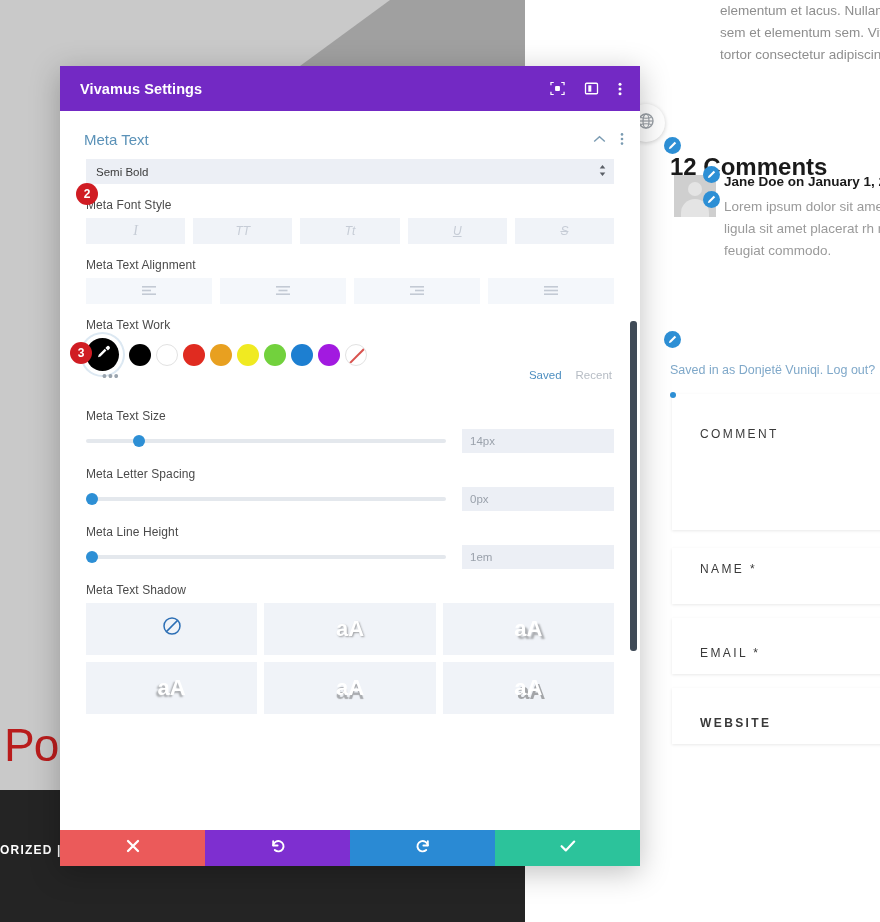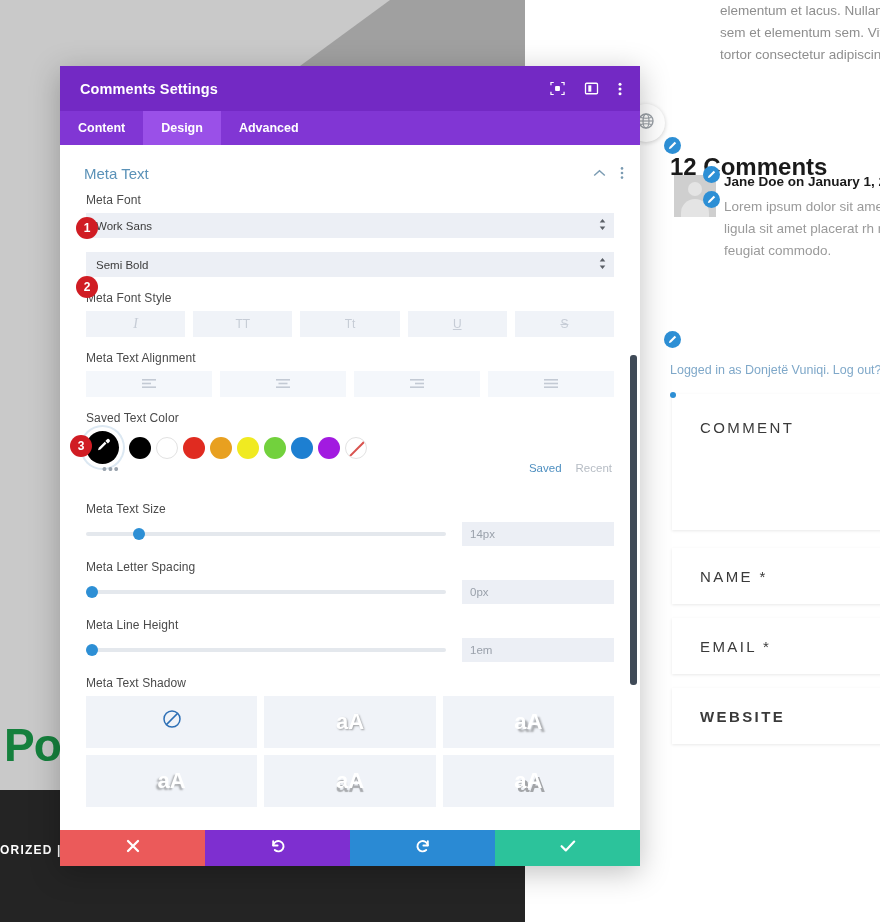--- a/index.html
+++ b/index.html
@@ -20,21 +20,21 @@
     position: absolute; left: 300px; top: 0; width: 225px; height: 66px;
     background: #a0a0a0;
     clip-path: polygon(40% 0, 100% 0, 100% 100%, 0 100%);
   }
   .bg-dark-bottom {
     position: absolute; left: 0; top: 790px; width: 525px; height: 132px;
     background: #242424;
   }
   .bg-dark-title {
     position: absolute; left: 4px; top: 722px;
-    font-size: 46px; font-weight: bold; color: #15803d;
+    font-size: 46px; font-weight: normal; color: #b91c1c;
     letter-spacing: -1px; line-height: 1;
   }
   .bg-dark-meta {
     position: absolute; left: 0px; top: 843px;
     font-size: 12px; font-weight: bold; color: #ffffff;
     letter-spacing: 1.2px;
   }
 
   
   .site-col {
@@ -83,22 +83,23 @@
   .logged-in {
     position: absolute; left: 10px; top: 363px;
     font-size: 12.5px; color: #7fa8c9; white-space: nowrap;
   }
   .fieldbox {
     position: absolute; left: 12px; background: #ffffff;
     box-shadow: 0 1px 3px rgba(0,0,0,.09);
     width: 300px;
   }
   .fieldbox .flabel {
-    position: absolute; left: 28px; font-size: 15px; letter-spacing: 2.4px;
+    position: absolute; left: 28px; font-size: 12px; letter-spacing: 2.4px;
     color: #3a3a3a;
+    margin-top: 8px;
   }
   .dot-blue {
     position: absolute; width: 6px; height: 6px; border-radius: 50%;
     background: #2d8fd5;
   }
 
   
   .edit-badge {
     position: absolute; width: 17px; height: 17px; border-radius: 50%;
     background: #2d8fd5; display: flex; align-items: center; justify-content: center;
@@ -157,21 +158,21 @@
   .badge-num {
     position: absolute; width: 22px; height: 22px; border-radius: 50%;
     background: #d01c23; color: #fff; font-size: 12px; font-weight: bold;
     display: flex; align-items: center; justify-content: center; z-index: 4;
   }
 
   .btn-row { display: flex; gap: 8px; }
   .opt-btn {
     flex: 1; height: 26px; background: #f0f3f8; display: flex;
     align-items: center; justify-content: center; color: #c6ccd6;
-    font-size: 12px; cursor: pointer;
+    font-size: 12px; cursor: pointer; font-style: italic;
   }
   .opt-btn.italic { font-style: italic; font-family: "Liberation Serif", serif; font-size: 14px; }
   .opt-btn.under { text-decoration: underline; }
   .opt-btn.strike { text-decoration: line-through; }
 
   .align-row { display: flex; gap: 8px; }
   .align-btn {
     flex: 1; height: 26px; background: #f4f7fb; display: flex; align-items: center;
     justify-content: center; cursor: pointer;
   }
@@ -265,27 +266,27 @@
   <div class="bg-dark-meta">ORIZED |</div>
 
   <div class="site-col">
     <div class="para">elementum et lacus. Nullam v euismod, sem et elementum sem. Vivamus suscipit tortor consectetur adipiscing elit.</div>
 
     <div class="comments-h">12 Comments</div>
     <div class="avatar"></div>
     <div class="cmt-author">Jane Doe on January 1, 2019 at</div>
     <div class="cmt-body">Lorem ipsum dolor sit amet, cons fringilla, ligula sit amet placerat rh non eros feugiat commodo.</div>
 
-    <div class="logged-in">Logged in as Donjetë Vuniqi. Log out?</div>
+    <div class="logged-in">Saved in as Donjetë Vuniqi. Log out?</div>
 
     <div class="fieldbox" style="top:394px;height:136px;">
       <div class="flabel" style="top:25px;">COMMENT</div>
     </div>
     <div class="fieldbox" style="top:548px;height:56px;">
-      <div class="flabel" style="top:20px;">NAME *</div>
+      <div class="flabel" style="top:6px;">NAME *</div>
     </div>
     <div class="fieldbox" style="top:618px;height:56px;">
       <div class="flabel" style="top:20px;text-align:right;">EMAIL *</div>
     </div>
     <div class="fieldbox" style="top:688px;height:56px;">
       <div class="flabel" style="top:20px;font-weight:bold;">WEBSITE</div>
     </div>
     <div class="dot-blue" style="left:10px;top:392px;"></div>
   </div>
 
@@ -326,21 +327,21 @@
       <svg width="9" height="9" viewBox="0 0 10 10">
           <path d="M7.4.9 9.1 2.6 3.3 8.4 1 9l.6-2.3z" fill="#ffffff"></path>
         </svg>
     </span>
   </div>
 </div>
 
 <div id="modal">
 
   <div class="m-head">
-    <div class="m-title">Comments Settings</div>
+    <div class="m-title">Vivamus Settings</div>
     <div class="m-head-icons">
       <span>
         <svg width="15" height="15" viewBox="0 0 16 16">
           <path d="M1 4.5V1.6h3M15 4.5V1.6h-3M1 11.5v2.9h3M15 11.5v2.9h-3" fill="none" stroke="#ffffff" stroke-width="1.3"></path>
           <rect x="5.4" y="5.4" width="5.2" height="5.2" rx="1" fill="#ffffff"></rect>
         </svg>
       </span>
       <span>
         <svg width="15" height="15" viewBox="0 0 16 16">
           <rect x="1.6" y="2.4" width="12.8" height="11.2" rx="1.2" fill="none" stroke="#ffffff" stroke-width="1.4"></rect>
@@ -350,57 +351,40 @@
       <span>
         <svg width="4" height="16" viewBox="0 0 4 16">
           <circle cx="2" cy="3.2" r="1.5" fill="#ffffff"></circle>
           <circle cx="2" cy="8" r="1.5" fill="#ffffff"></circle>
           <circle cx="2" cy="12.8" r="1.5" fill="#ffffff"></circle>
         </svg>
       </span>
     </div>
   </div>
 
-  <div class="m-tabs">
-    <div class="m-tab">Content</div>
-    <div class="m-tab active">Design</div>
-    <div class="m-tab">Advanced</div>
-  </div>
 
   <div class="m-body">
     <div class="m-scroll">
 
       <div class="sect-head">
         <div class="sect-title">Meta Text</div>
         <span class="sect-ic">
           <svg width="13" height="9" viewBox="0 0 13 9">
               <path d="M1.2 6.6 6.5 1.8l5.3 4.8" fill="none" stroke="#7a9bb2" stroke-width="1.4"></path>
             </svg>
         </span>
         <span class="sect-ic">
           <svg width="4" height="14" viewBox="0 0 4 14">
             <circle cx="2" cy="2.4" r="1.3" fill="#7a9bb2"></circle>
             <circle cx="2" cy="7" r="1.3" fill="#7a9bb2"></circle>
             <circle cx="2" cy="11.6" r="1.3" fill="#7a9bb2"></circle>
           </svg>
         </span>
       </div>
 
-      <div class="fgroup">
-        <span class="flab">Meta Font</span>
-        <div class="select">
-          <span>Work Sans</span>
-          <span class="caret">
-            <svg width="7" height="11" viewBox="0 0 7 11">
-                <path d="M3.5 0 6.3 3.6H.7zM3.5 11 .7 7.4h5.6z" fill="#5a5f66"></path>
-              </svg>
-          </span>
-        </div>
-        <div class="badge-num" style="left:16px;top:24px;">1</div>
-      </div>
 
       <div class="fgroup">
         <div class="select">
           <span>Semi Bold</span>
           <span class="caret">
             <svg width="7" height="11" viewBox="0 0 7 11">
                 <path d="M3.5 0 6.3 3.6H.7zM3.5 11 .7 7.4h5.6z" fill="#5a5f66"></path>
               </svg>
           </span>
         </div>
@@ -462,21 +446,21 @@
                     <rect y="4.7" width="14" height="1.6"></rect>
                     <rect y="8.4" width="14" height="1.6"></rect>
                   </g>
                 </svg>
             </span>
           </div>
         </div>
       </div>
 
       <div class="fgroup" style="margin-bottom:38px;">
-        <span class="flab">Saved Text Color</span>
+        <span class="flab">Meta Text Work</span>
         <div class="swatch-row">
           <div class="sw-current">
             <span>
               <svg width="15" height="15" viewBox="0 0 16 16">
                 <path d="M12.6 1.6a1.9 1.9 0 0 1 2.7 2.7l-1.5 1.5-2.7-2.7zM10.4 4.1l1.8 1.8-6.4 6.4-2.6.8.8-2.6z" fill="#ffffff"></path>
               </svg>
             </span>
           </div>
           <div class="sw" style="background:#000000;"></div>
           <div class="sw white" style="background:#ffffff;"></div>

